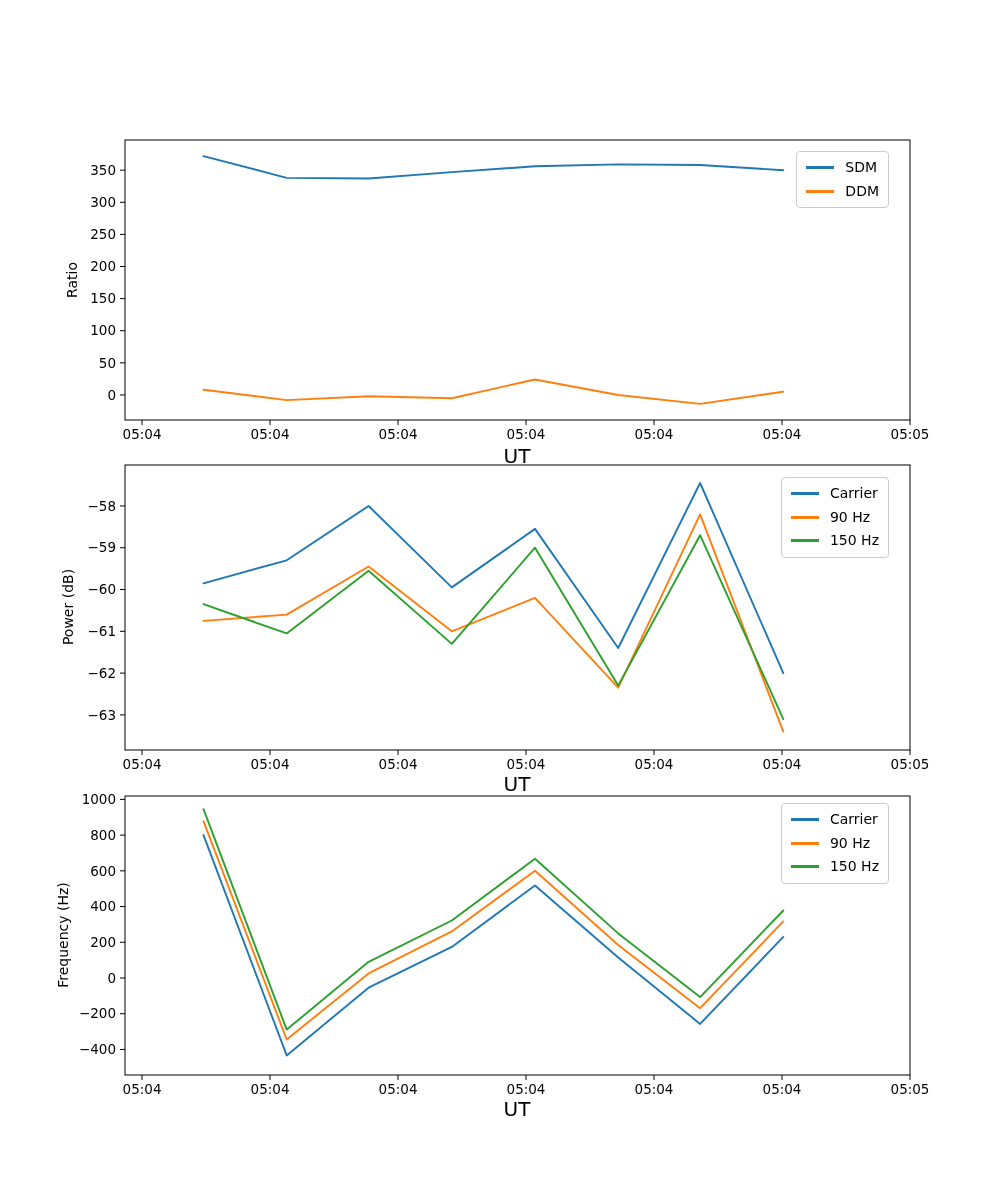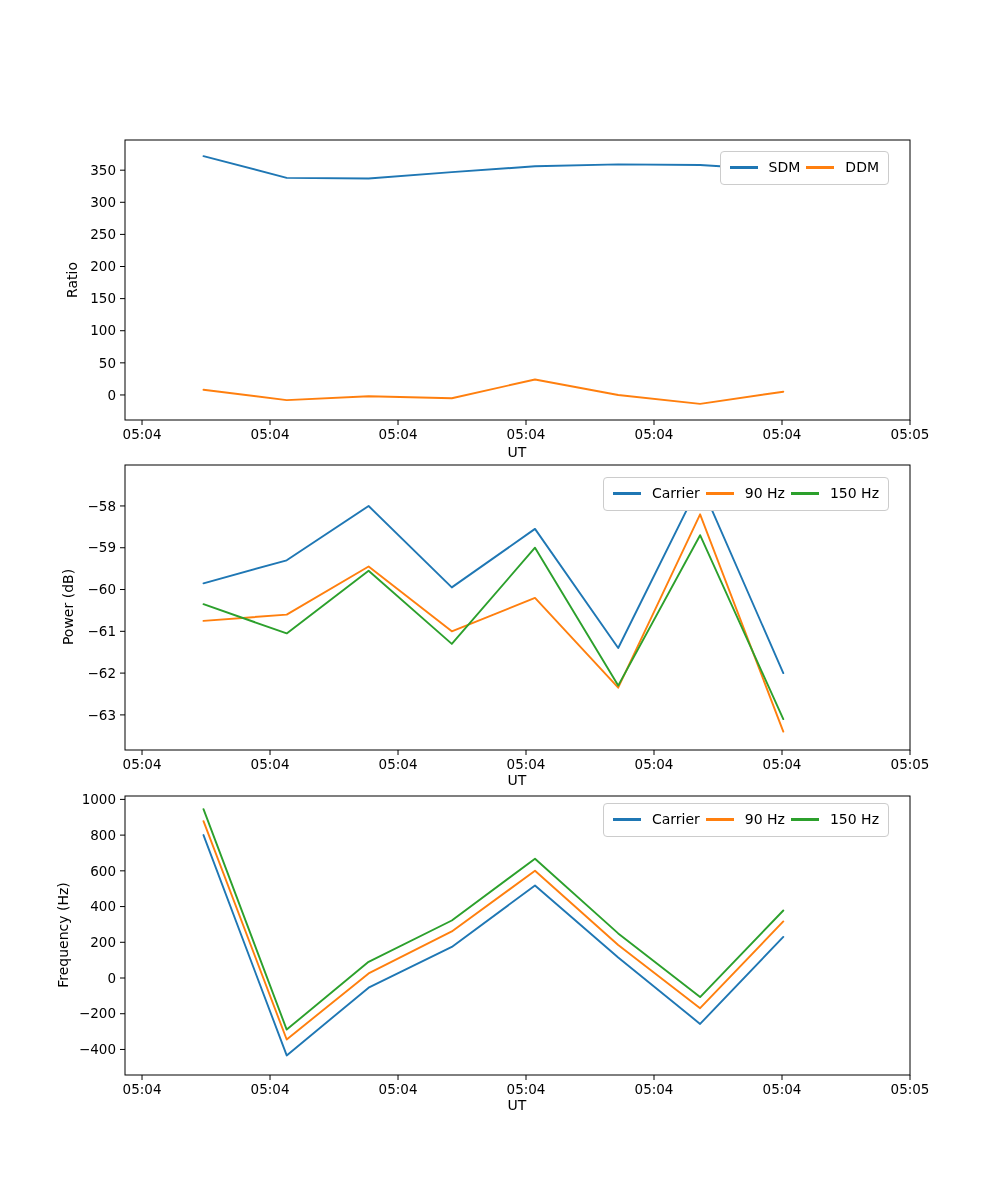--- a/index.html
+++ b/index.html
@@ -15,27 +15,27 @@
   #chart-svg{position:absolute;left:0;top:0;}
   .ylabel{
     position:absolute;transform:translate(-50%,-50%) rotate(-90deg);
     font-size:14px;white-space:nowrap;
   }
   .yl0{left:72px;top:280px;}
   .yl1{left:68px;top:607px;}
   .yl2{left:63px;top:935px;}
   .xlabel{
     position:absolute;left:517px;transform:translateX(-50%);
-    font-size:14px;
+    font-size:20px;
   }
   .xl0{top:444px;} .xl1{top:772px;} .xl2{top:1097px;}
   .legend{
     position:absolute;right:111px;background:#fff;
     border:1px solid #cccccc;border-radius:4px;
-    padding:7px 9px;display:flex;gap:6px;
+    padding:7px 9px;display:flex;flex-direction:column;gap:6px;
   }
   .lg0{top:151px;} .lg1{top:477px;} .lg2{top:803px;}
   .legend-row{display:flex;align-items:center;gap:11px;}
   .legend-swatch{width:28px;height:2.6px;flex:0 0 28px;}
   .legend-label{font-size:14px;white-space:nowrap;line-height:1.25;}
 </style>
 </head>
 <body>
 
 <div class="figure">

